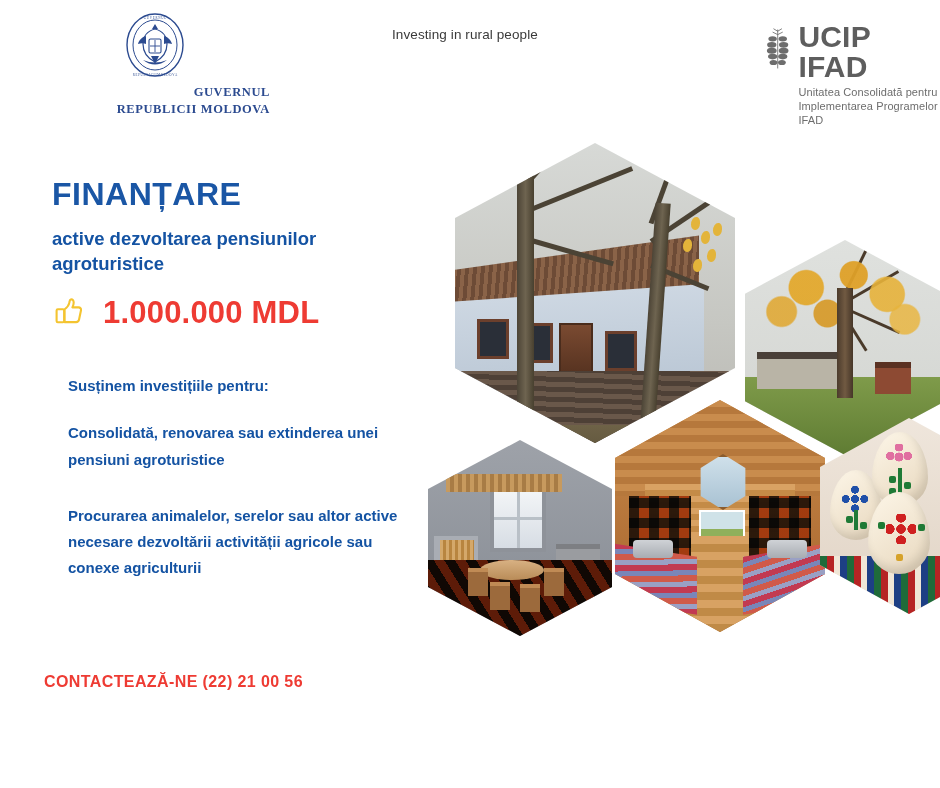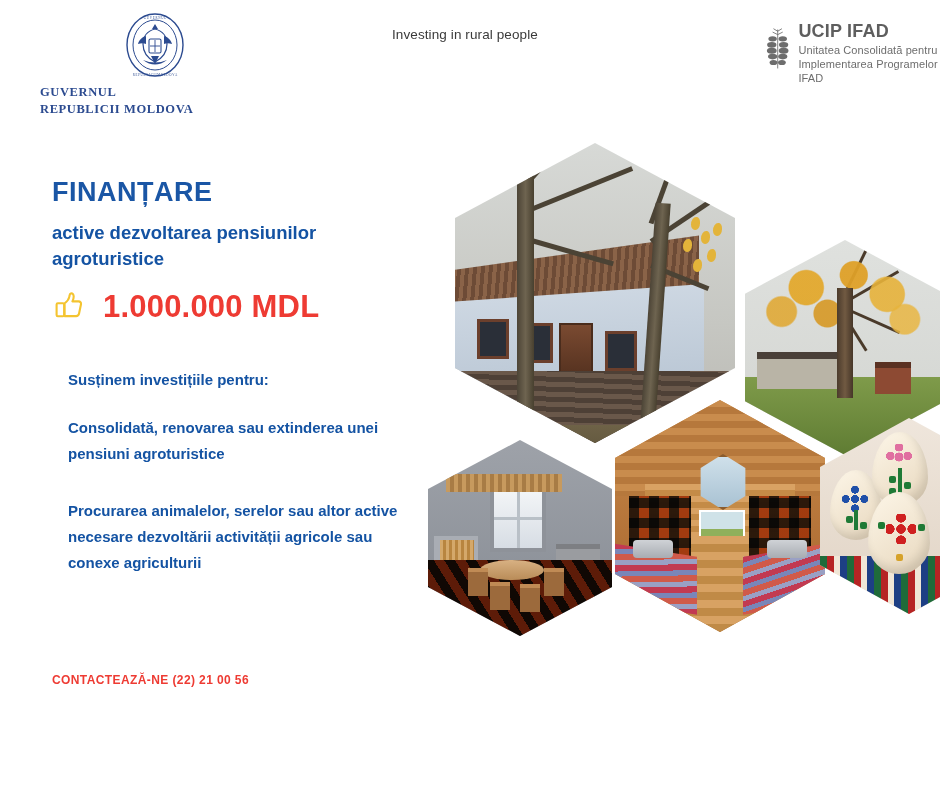--- a/index.html
+++ b/index.html
@@ -28,21 +28,21 @@
     width: 940px;
     height: 120px;
   }
 
   
   .gov-logo {
     position: absolute;
     left: 40px;
     top: 12px;
     width: 230px;
-    text-align: left;
+    text-align: right;
   }
   .gov-seal {
     width: 62px;
     height: 66px;
     margin: 0 auto 6px auto;
     display: block;
   }
   .gov-caption {
     color: #2c4b90;
     font-family: "Liberation Serif", serif;
@@ -86,21 +86,21 @@
   .ucip-logo {
     position: absolute;
     left: 765px;
     top: 22px;
     display: flex;
     align-items: flex-start;
   }
   .ucip-wheat { width: 30px; height: 50px; display: block; margin-top: 2px; }
   .ucip-text { margin-left: 8px; }
   .ucip-word {
-    font-size: 18px;
+    font-size: 30px;
     font-weight: bold;
     color: #5e5e5e;
     letter-spacing: 0.2px;
     line-height: 1;
   }
   .ucip-sub {
     font-size: 11px;
     color: #6d6d6d;
     line-height: 1.28;
     margin-top: 3px;
@@ -109,21 +109,21 @@
 
   
   .copy {
     position: absolute;
     left: 52px;
     top: 178px;
     width: 380px;
   }
   .headline {
     color: #1a56a5;
-    font-size: 27px;
+    font-size: 32px;
     font-weight: bold;
     letter-spacing: 0.5px;
     line-height: 1.05;
     margin: 0 0 14px 0;
   }
   .subhead {
     color: #1453a3;
     font-size: 18.5px;
     font-weight: bold;
     line-height: 1.38;
@@ -158,24 +158,24 @@
     font-size: 15px;
     font-weight: bold;
     line-height: 1.75;
     margin: 0 0 30px 0;
     max-width: 370px;
   }
   .bullet:last-child { margin-bottom: 0; }
 
   .contact {
     position: absolute;
-    left: 52px;
+    left: 44px;
     top: 673px;
     color: #ee3b33;
-    font-size: 12px;
+    font-size: 16px;
     font-weight: bold;
     letter-spacing: 0.4px;
   }
 
   
   .collage {
     position: absolute;
     left: 420px;
     top: 130px;
     width: 520px;

